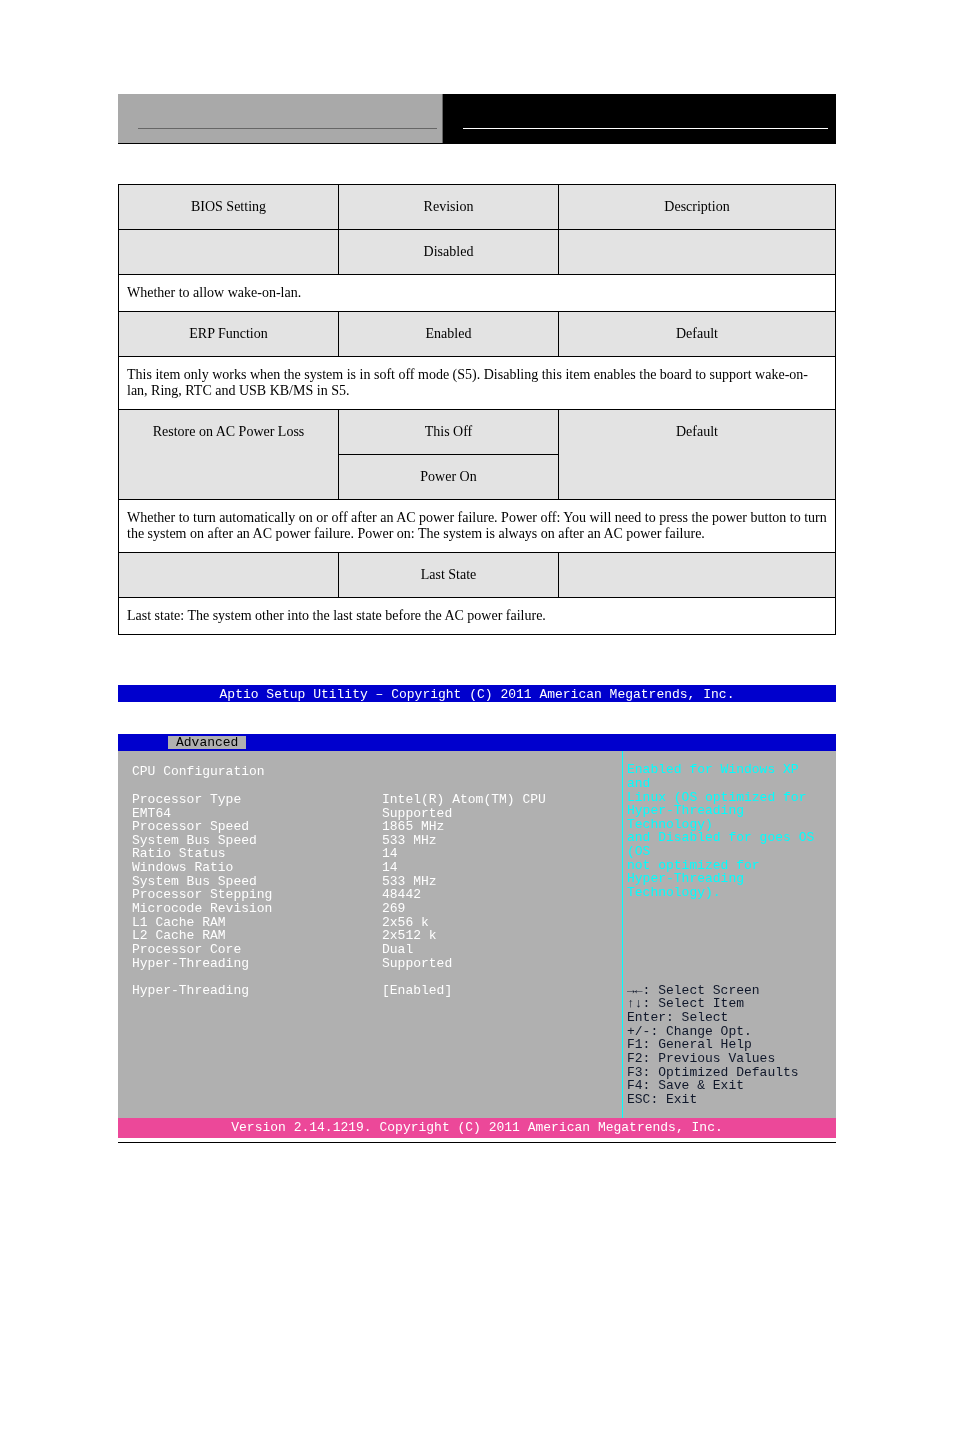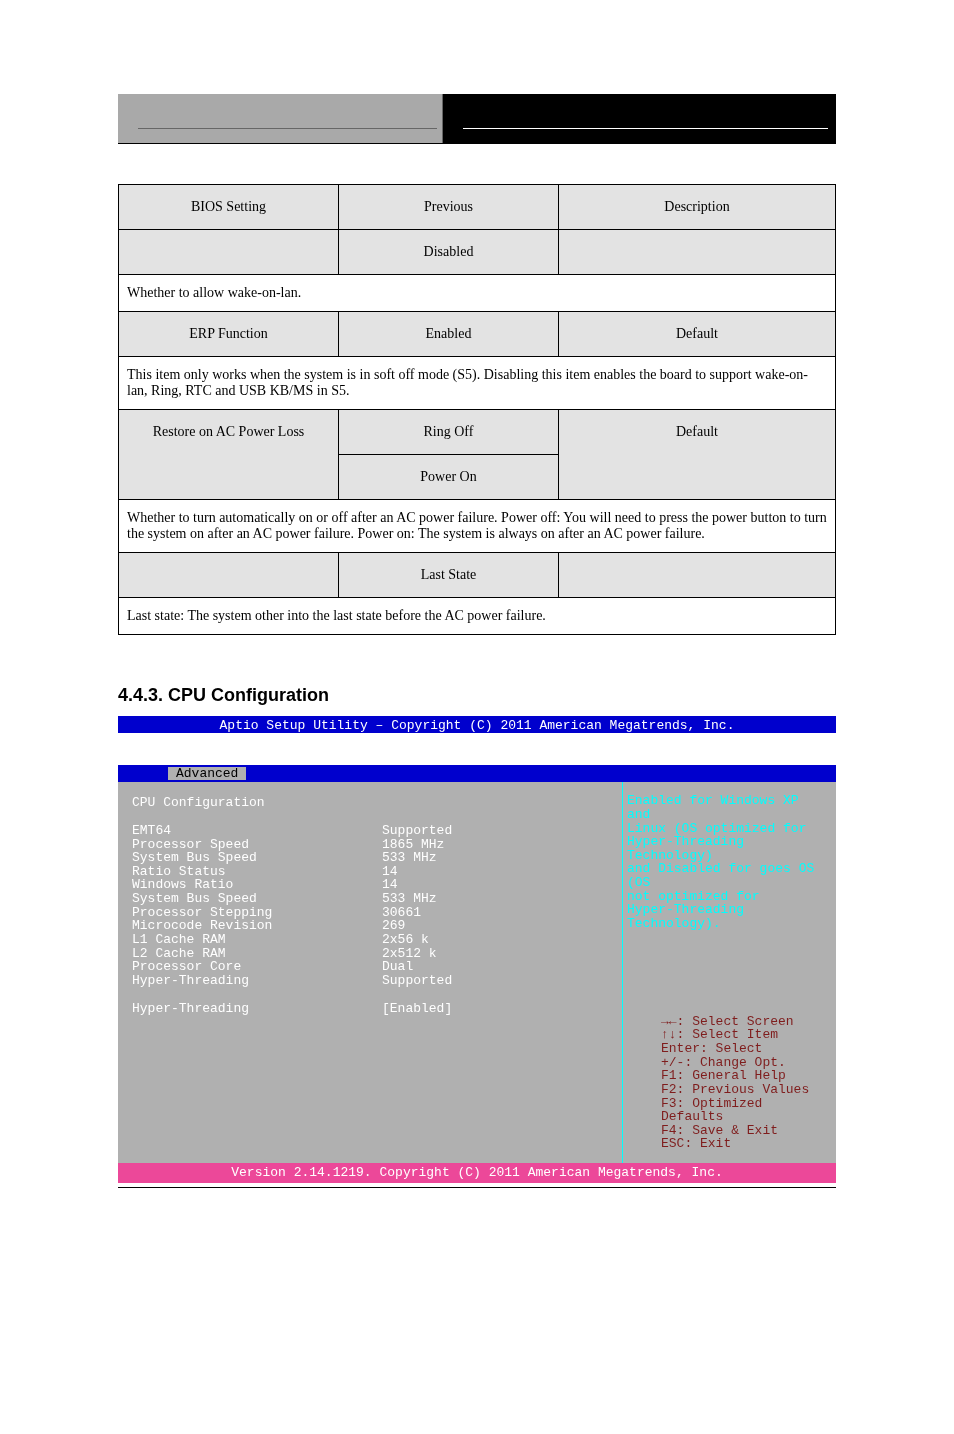--- a/index.html
+++ b/index.html
@@ -26,39 +26,39 @@
   .bios-tabbar { background: #0000cd; padding: 2px 0 2px 50px; margin-top: 32px; }
   .bios-tab-active { background: #b0b0b0; color: #000; padding: 0 8px; display: inline-block; }
   .bios-body { display: flex; background: #b0b0b0; }
   .bios-left { flex: 1; padding: 14px 10px 110px 14px; color: #fff; position: relative; }
   .bios-right { width: 214px; padding: 12px 8px 12px 4px; color: #00ffff; border-left: 1px solid #00ffff; }
   .bios-row { display: flex; }
   .bios-lbl { width: 250px; }
   .bios-val { flex: 1; }
   .bios-selected { color: #fff; }
   .bios-footer { background: #ec4899; text-align: center; padding: 3px 0; }
-  .bios-help-nav { margin-top: 84px; color: #7f1d1d; margin-left: 34px; }
+  .bios-help-nav { margin-top: 84px; color: #0f172a; }
 
   .page-bottom-rule { border-top: 1px solid #000; margin-top: 4px; }
 </style>
 </head>
 <body>
 
 <div class="page">
 
   <div class="topbar">
     <div class="topbar-left"></div>
     <div class="topbar-right"></div>
   </div>
 
   <table class="spec">
     <tbody>
         <tr class="hdr">
       <td class="c1">BIOS Setting</td>
-      <td class="c2">Previous</td>
+      <td class="c2">Revision</td>
       <td class="c3">Description</td>
     </tr>
 
     <tr class="hdr">
       <td></td>
       <td>Disabled</td>
       <td></td>
     </tr>
     <tr class="desc">
       <td colspan="3">Whether to allow wake-on-lan.</td>
@@ -68,52 +68,55 @@
       <td>ERP Function</td>
       <td>Enabled</td>
       <td>Default</td>
     </tr>
     <tr class="desc">
       <td colspan="3">This item only works when the system is in soft off mode (S5). Disabling this item enables the board to support wake-on-lan, Ring, RTC and USB KB/MS in S5.</td>
     </tr>
 
     <tr class="hdr">
       <td rowspan="2">Restore on AC Power Loss</td>
-      <td>Ring Off</td>
+      <td>This Off</td>
       <td rowspan="2">Default</td>
     </tr>
     <tr class="hdr">
       <td>Power On</td>
     </tr>
     <tr class="desc">
       <td colspan="3">Whether to turn automatically on or off after an AC power failure. Power off: You will need to press the power button to turn the system on after an AC power failure. Power on: The system is always on after an AC power failure.</td>
     </tr>
 
     <tr class="hdr">
       <td></td>
       <td>Last State</td>
       <td></td>
     </tr>
     <tr class="desc">
       <td colspan="3">Last state: The system other into the last state before the AC power failure.</td>
     </tr>
   </tbody>
     </table>
 
-  <div class="section-title">4.4.3. CPU Configuration</div>
 
   <div class="bios">
     <div class="bios-header">Aptio Setup Utility – Copyright (C) 2011 American Megatrends, Inc.</div>
     <div class="bios-tabbar">
       <span class="bios-tab-active">Advanced</span>
     </div>
     <div class="bios-body">
       <div class="bios-left">
         <div style="margin-bottom:14px;">CPU Configuration</div>
         <div>
+          <div class="bios-row">
+              <div class="bios-lbl">Processor Type</div>
+              <div class="bios-val">Intel(R) Atom(TM) CPU</div>
+            </div>
           <div class="bios-row">
               <div class="bios-lbl">EMT64</div>
               <div class="bios-val">Supported</div>
             </div>
           <div class="bios-row">
               <div class="bios-lbl">Processor Speed</div>
               <div class="bios-val">1865 MHz</div>
             </div>
           <div class="bios-row">
               <div class="bios-lbl">System Bus Speed</div>
@@ -126,21 +129,21 @@
           <div class="bios-row">
               <div class="bios-lbl">Windows Ratio</div>
               <div class="bios-val">14</div>
             </div>
           <div class="bios-row">
               <div class="bios-lbl">System Bus Speed</div>
               <div class="bios-val">533 MHz</div>
             </div>
           <div class="bios-row">
               <div class="bios-lbl">Processor Stepping</div>
-              <div class="bios-val">30661</div>
+              <div class="bios-val">48442</div>
             </div>
           <div class="bios-row">
               <div class="bios-lbl">Microcode Revision</div>
               <div class="bios-val">269</div>
             </div>
           <div class="bios-row">
               <div class="bios-lbl">L1 Cache RAM</div>
               <div class="bios-val">2x56 k</div>
             </div>
           <div class="bios-row">

